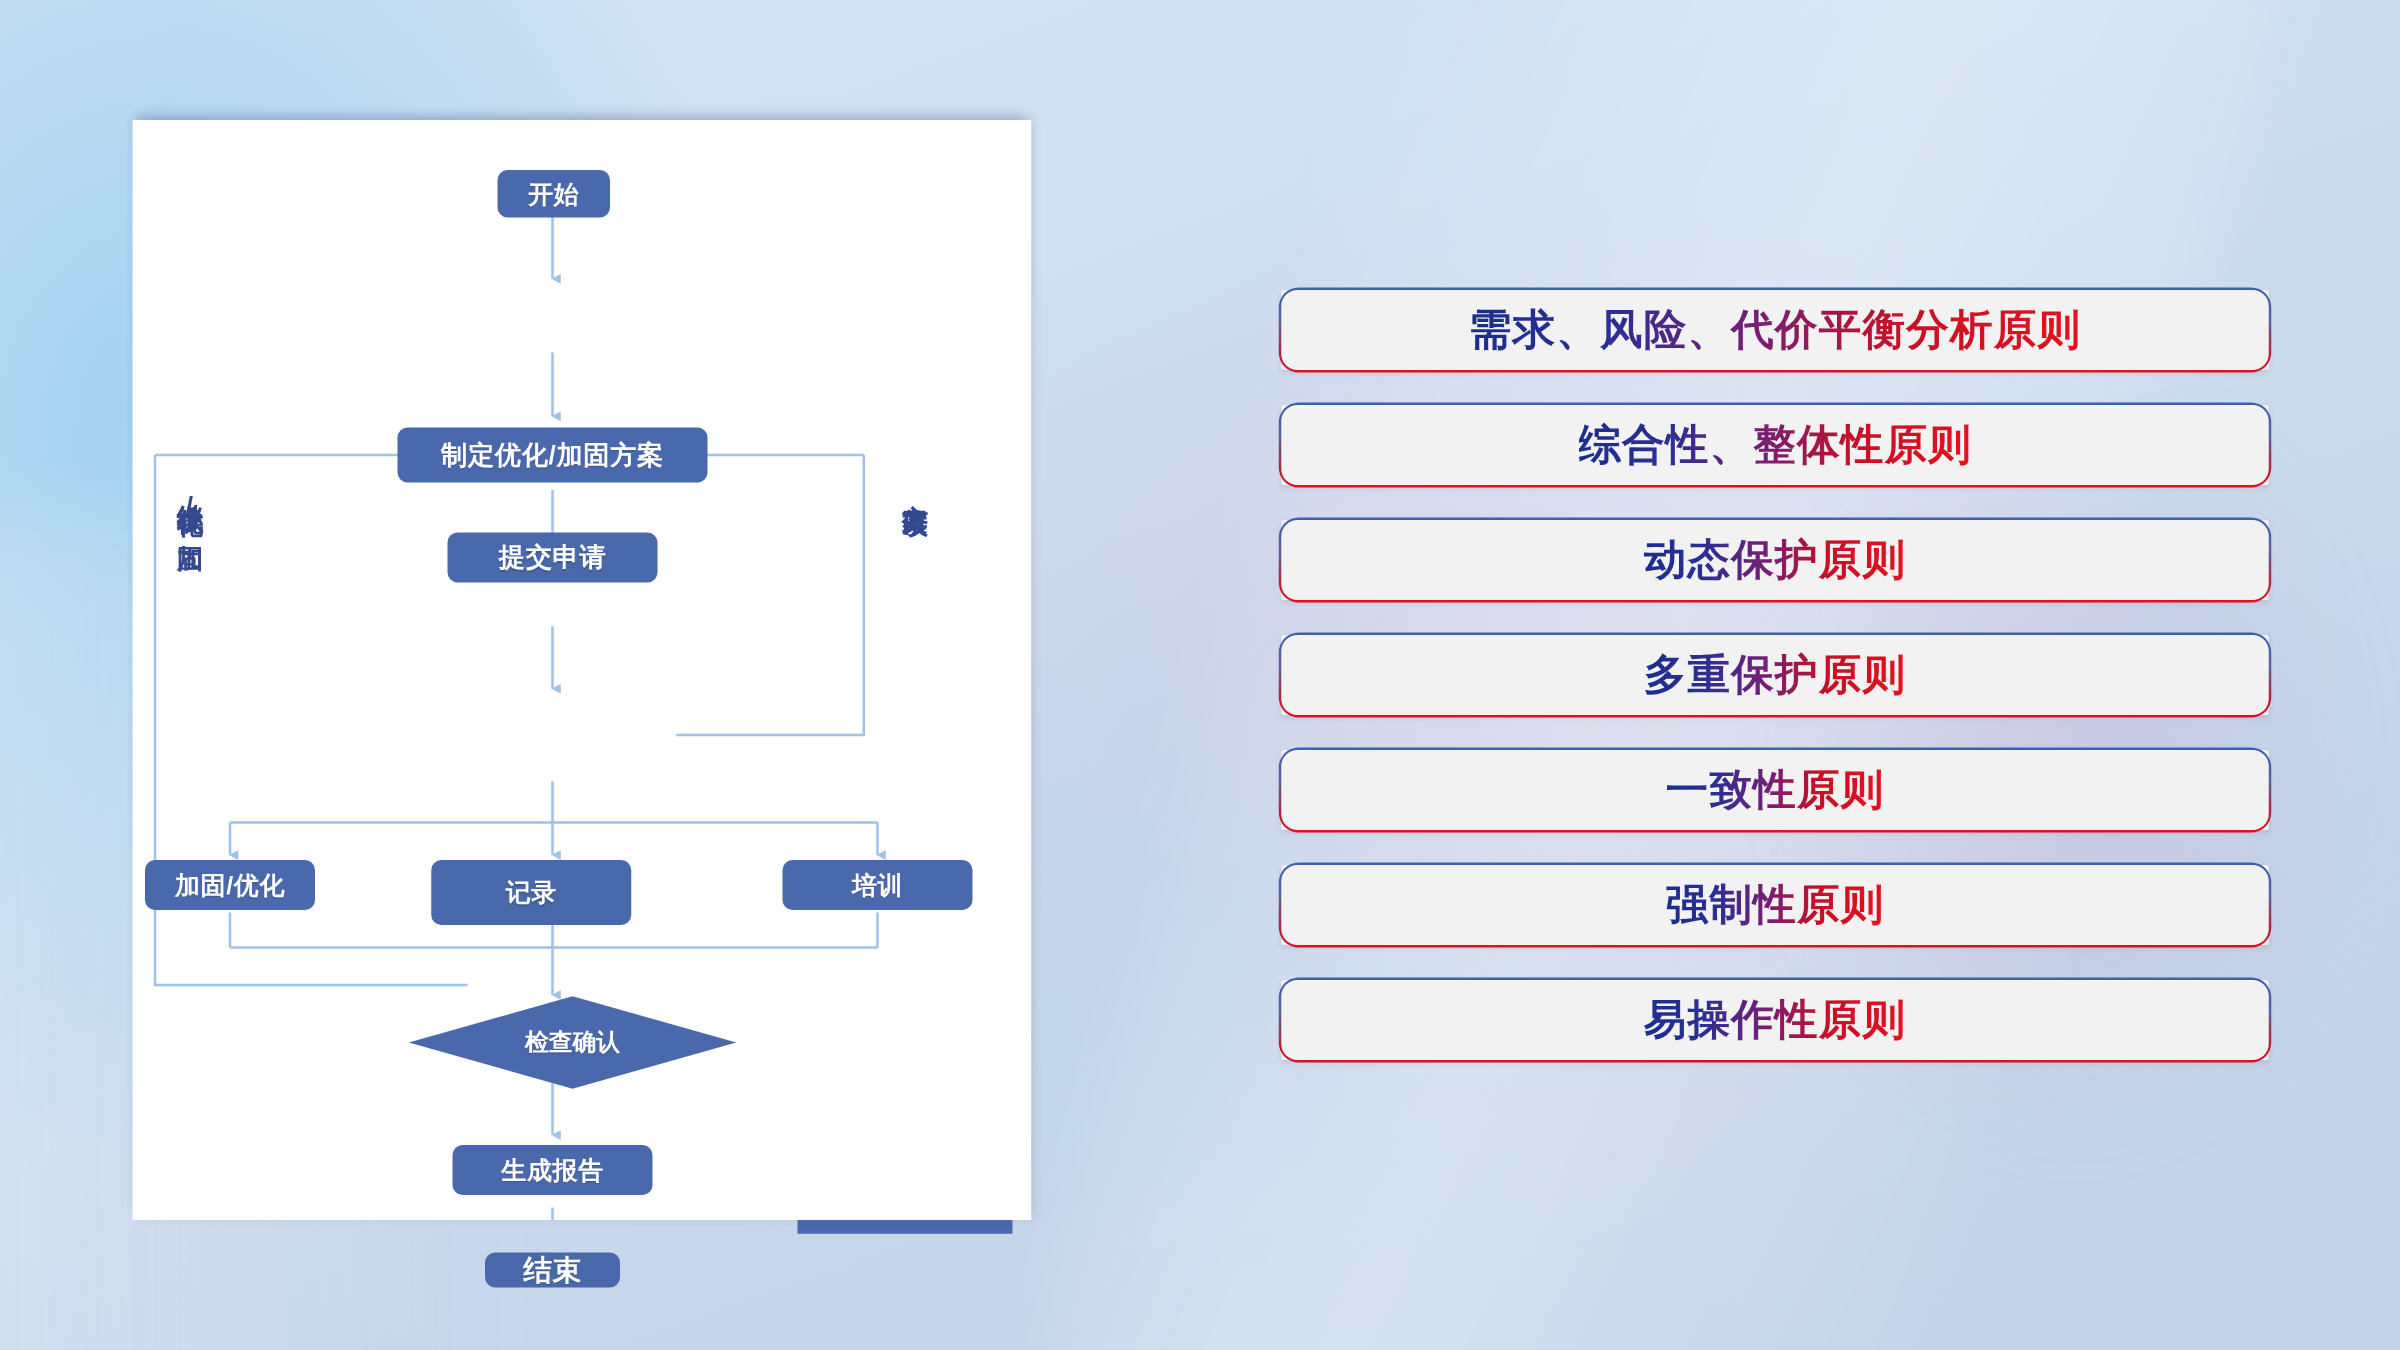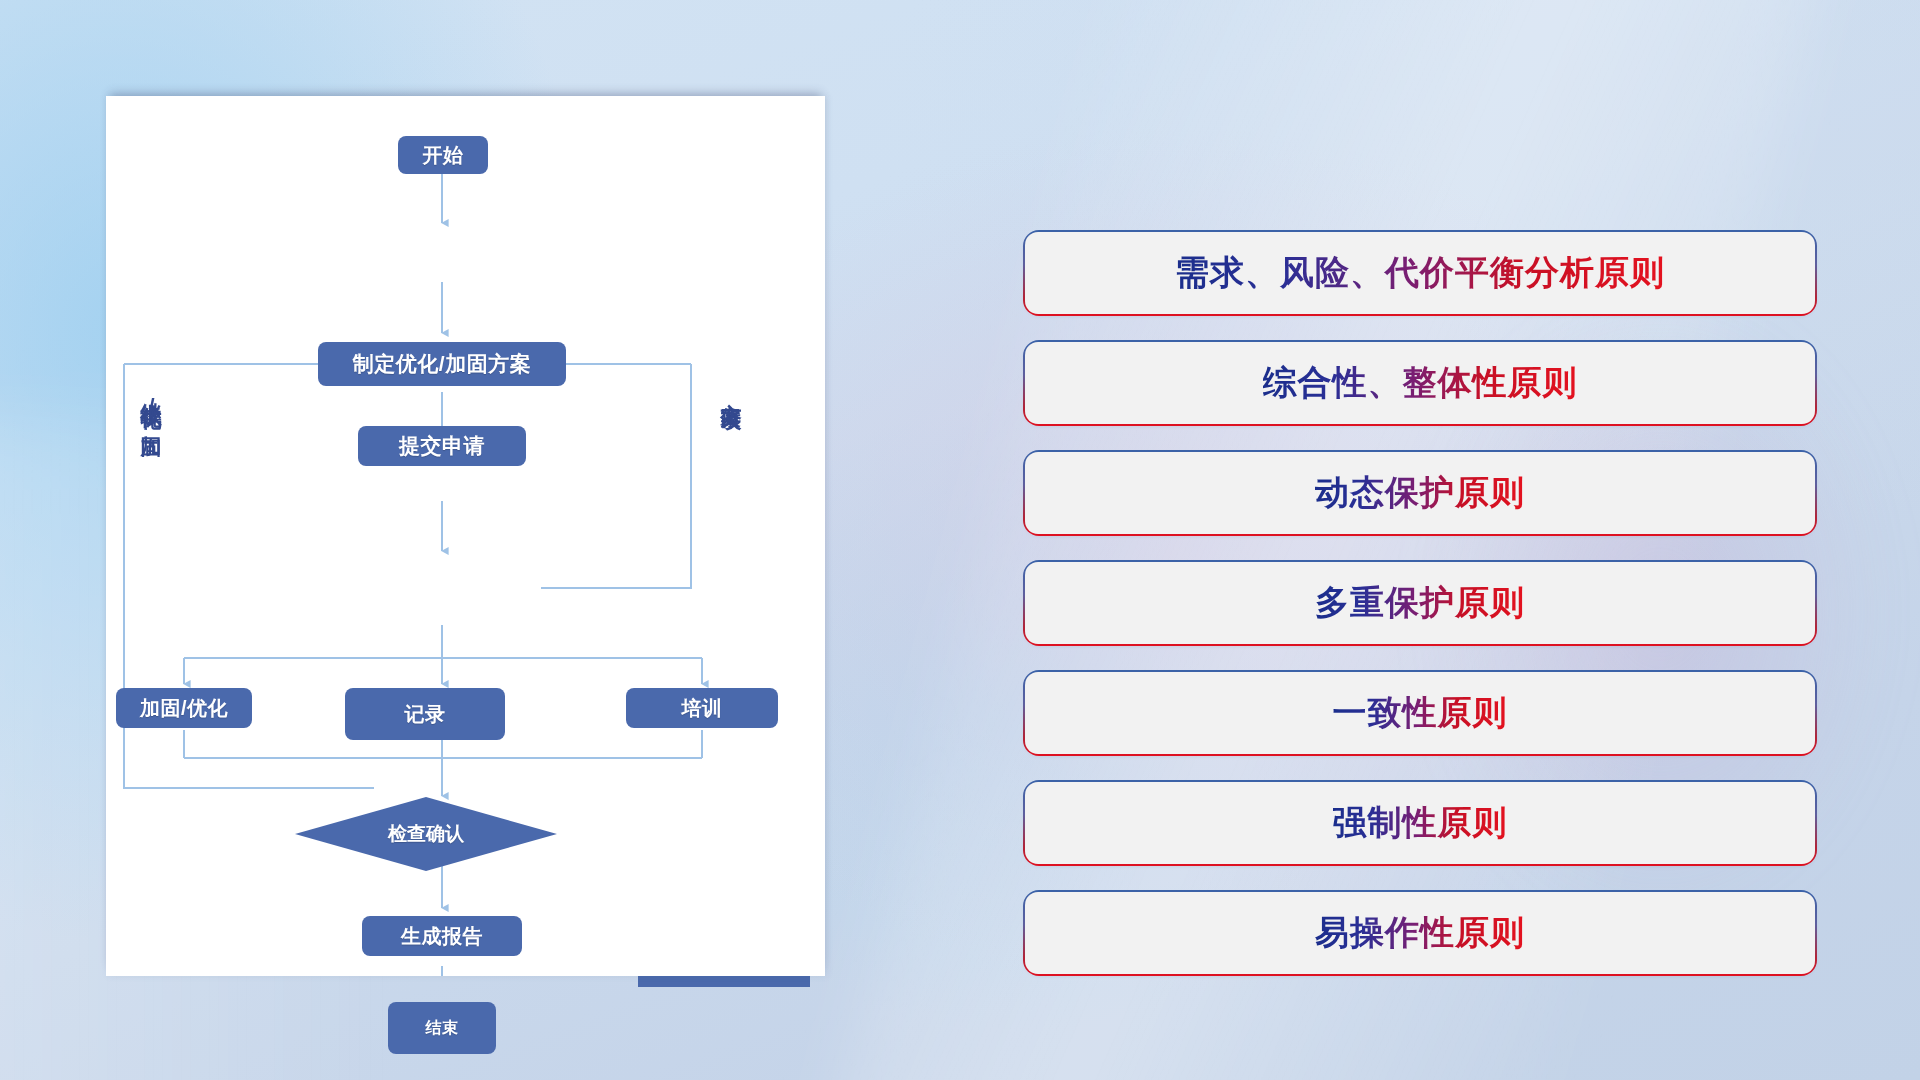--- a/index.html
+++ b/index.html
@@ -140,23 +140,23 @@
 
   .cards {
     position: absolute;
     left: 1025px;
     top: 232px;
     width: 790px;
   }
 
   .card {
     position: relative;
-    height: 82px;
+    height: 64px;
     margin-bottom: 28px;
-    border-radius: 16px;
+    border-radius: 2px;
     background: #f2f2f2;
     display: flex;
     align-items: center;
     justify-content: center;
     box-sizing: border-box;
     box-shadow: 0 2px 4px rgba(70,80,120,0.14);
   }
   
   .card::before {
     content: "";
@@ -268,32 +268,32 @@
       </div>
 
       <div class="node" style="left:239px; top:592px; width:160px; height:52px; font-size:20px;">
         <span>记录</span>
       </div>
 
       <div class="node" style="left:520px; top:592px; width:152px; height:40px; font-size:20px;">
         <span>培训</span>
       </div>
 
-      <div class="diamond-wrap" style="left:188px; top:700px; width:264px; height:76px;">
+      <div class="diamond-wrap" style="left:220px; top:700px; width:264px; height:76px;">
         <svg width="264" height="76" viewBox="0 0 264 76">
           <polygon points="132,1 263,38 132,75 1,38" fill="#4a69ac"></polygon>
         </svg>
         <div class="diamond-label" style="font-size:19px;">检查确认</div>
       </div>
 
       <div class="node" style="left:256px; top:820px; width:160px; height:40px; font-size:20px;">
         <span>生成报告</span>
       </div>
 
-      <div class="node" style="left:282px; top:906px; width:108px; height:52px; font-size:16px;">
+      <div class="node" style="left:282px; top:906px; width:108px; height:28px; font-size:23px;">
         <span>结束</span>
       </div>
 
       <div class="vlabel" style="left:34px; top:290px; font-size:21px; height:190px;">继续优化/加固</div>
 
       <div class="vlabel" style="left:614px; top:290px; font-size:21px; height:140px;">方案修改</div>
 
     </div>
   </div>
 

